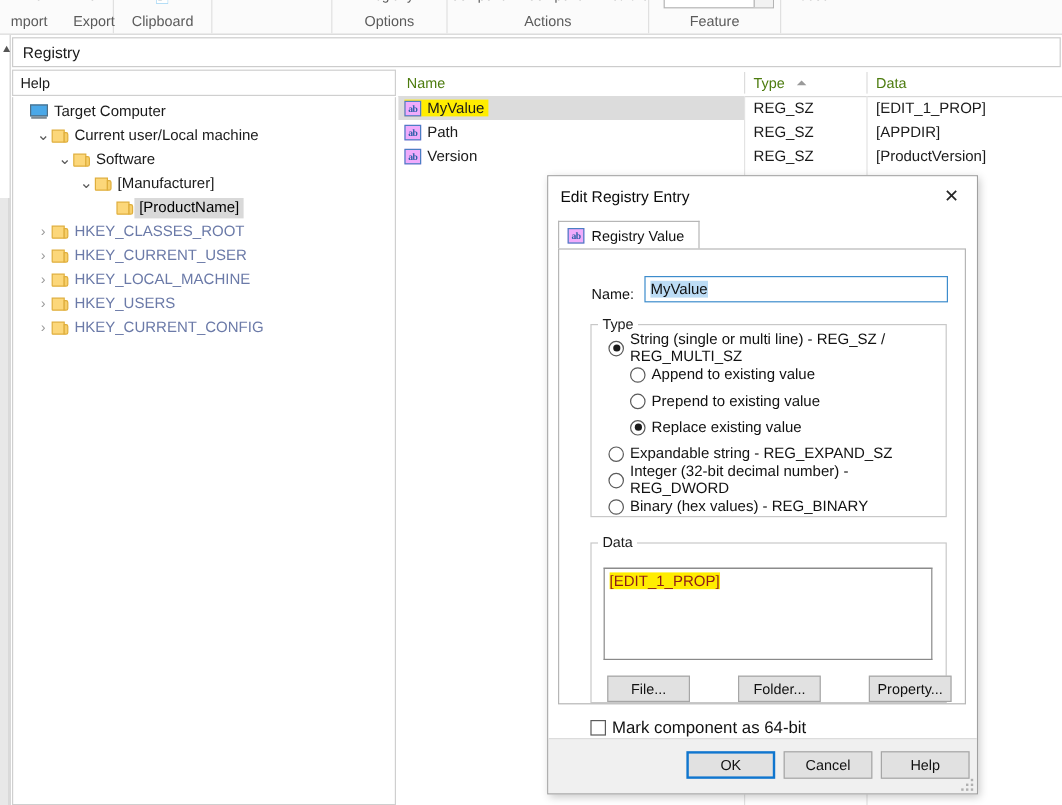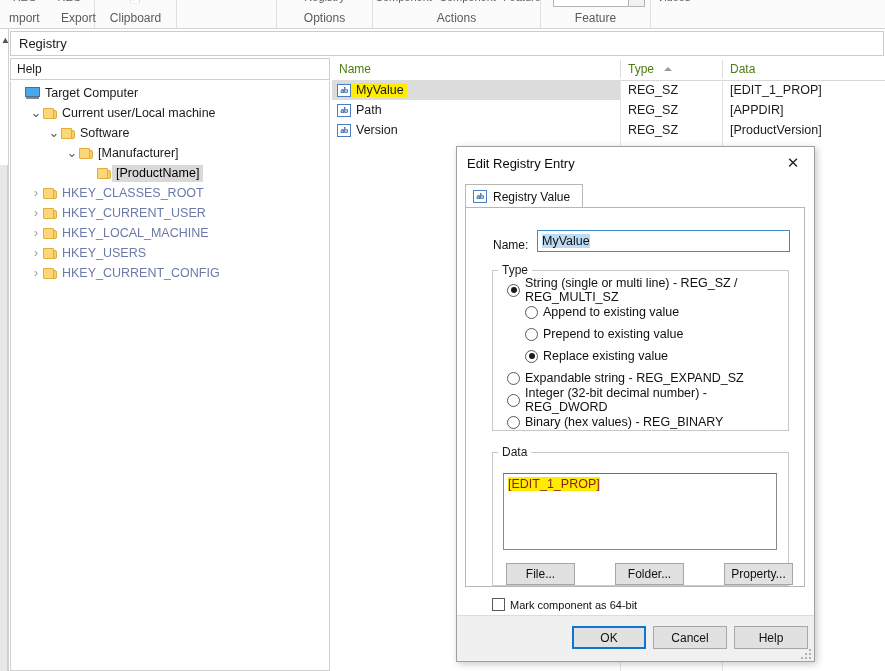--- a/index.html
+++ b/index.html
@@ -163,21 +163,21 @@
   }
   .lv-cell {
     position: absolute; top: 0; height: 20px; display: flex;
     align-items: center; white-space: nowrap; color: #1a1a1a;
   }
   .lv-grid-sep {
     position: absolute; top: 0; width: 1px; bottom: 0; background: #e3e3e3;
   }
   .ico-ab {
     position: relative; width: 14px; height: 13px; flex: 0 0 14px;
-    border: 1px solid #4b7fc4; background: #ffffff; box-sizing: border-box;
+    border: 1px solid #4b7fc4; background: #f0abfc; box-sizing: border-box;
     font-size: 8px; line-height: 11px; text-align: center;
     color: #2c5fa8; font-weight: bold; letter-spacing: -0.4px;
     font-family: "Liberation Serif", serif;
   }
   .hl-yellow { background: #ffed00; }
   .name-wrap { display: flex; align-items: center; }
 
   
   .dlg {
     position: absolute; left: 456px; top: 146px; width: 359px; height: 516px;
@@ -264,21 +264,21 @@
     align-items: center; justify-content: center;
     box-sizing: border-box; font-family: "Liberation Sans", sans-serif;
   }
   .dbtn { position: absolute; top: 104px; width: 69px; }
   .dbtn-file { left: 13px; }
   .dbtn-folder { left: 122px; }
   .dbtn-prop { left: 231px; }
 
   .chk-row {
     position: absolute; left: 26px; top: 390px;
-    display: flex; align-items: center; font-size: 11px; color: #111;
+    display: flex; align-items: center; font-size: 14px; color: #111;
   }
   .cb {
     width: 13px; height: 13px; border: 1px solid #5a5a5a;
     background: #ffffff; box-sizing: border-box; margin-right: 5px;
   }
 
   .dlg-footer {
     position: absolute; left: 0; right: 0; bottom: 0; height: 45px;
     background: #f0f0f0; border-top: 1px solid #dcdcdc;
   }

